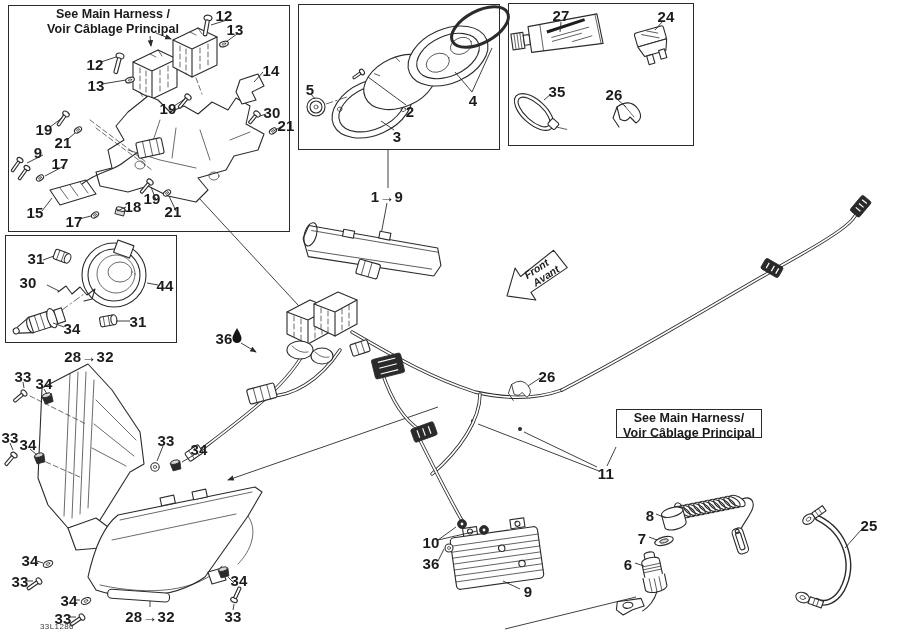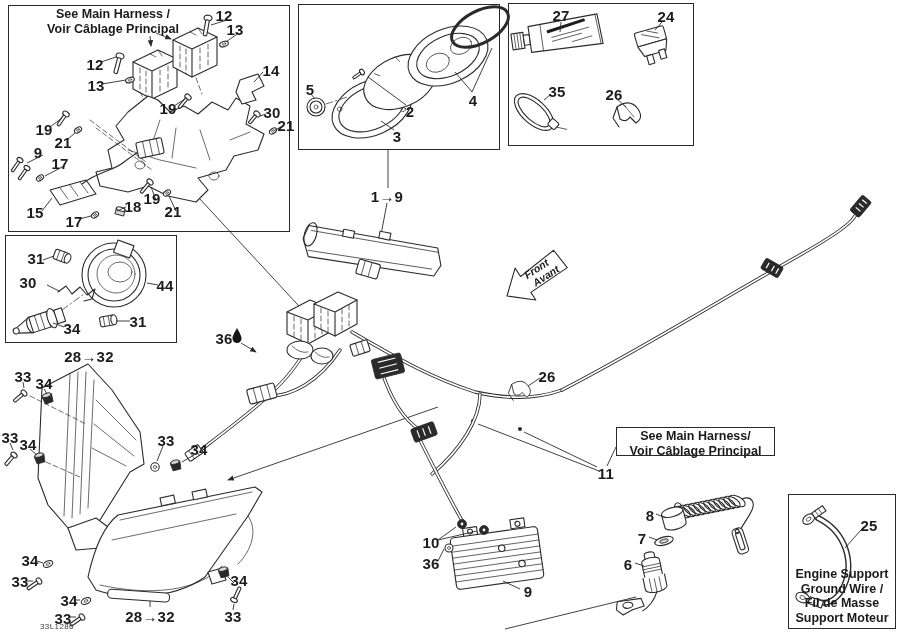--- a/index.html
+++ b/index.html
@@ -521,32 +521,24 @@
           <path class="s thin" d="M2,-3.5 L2,3.5 M6,-3.5 L6,3.5"></path>
     </g>
     <path class="lead thin" d="M861,530 L845,548"></path>
   </g>
 </svg>
 
 <div class="box" style="left:8px;top:5px;width:282px;height:227px"></div>
 <div class="box" style="left:298px;top:4px;width:202px;height:146px"></div>
 <div class="box" style="left:508px;top:3px;width:186px;height:143px"></div>
 <div class="box" style="left:5px;top:235px;width:172px;height:108px"></div>
-<div class="box" style="left:616px;top:427px;width:159px;height:29px">
+<div class="box" style="left:616px;top:409px;width:146px;height:29px">
   <div class="note" style="left:0;right:0;top:1px">
     <div>See Main Harness/</div>
     <div>Voir Câblage Principal</div>
-  </div>
-</div>
-<div class="box" style="left:788px;top:494px;width:108px;height:135px">
-  <div class="note" style="left:0;right:0;bottom:3px;position:absolute">
-    <div>Engine Support</div>
-    <div>Ground Wire /</div>
-    <div>Fil de Masse</div>
-    <div>Support Moteur</div>
   </div>
 </div>
 
 <div class="note" style="left:32px;top:7px;width:162px">
   <div>See Main Harness /</div>
   <div>Voir Câblage Principal</div>
 </div>
 
 <div class="co" style="left:224px;top:15px">12</div>
 <div class="co" style="left:235px;top:29px">13</div>

